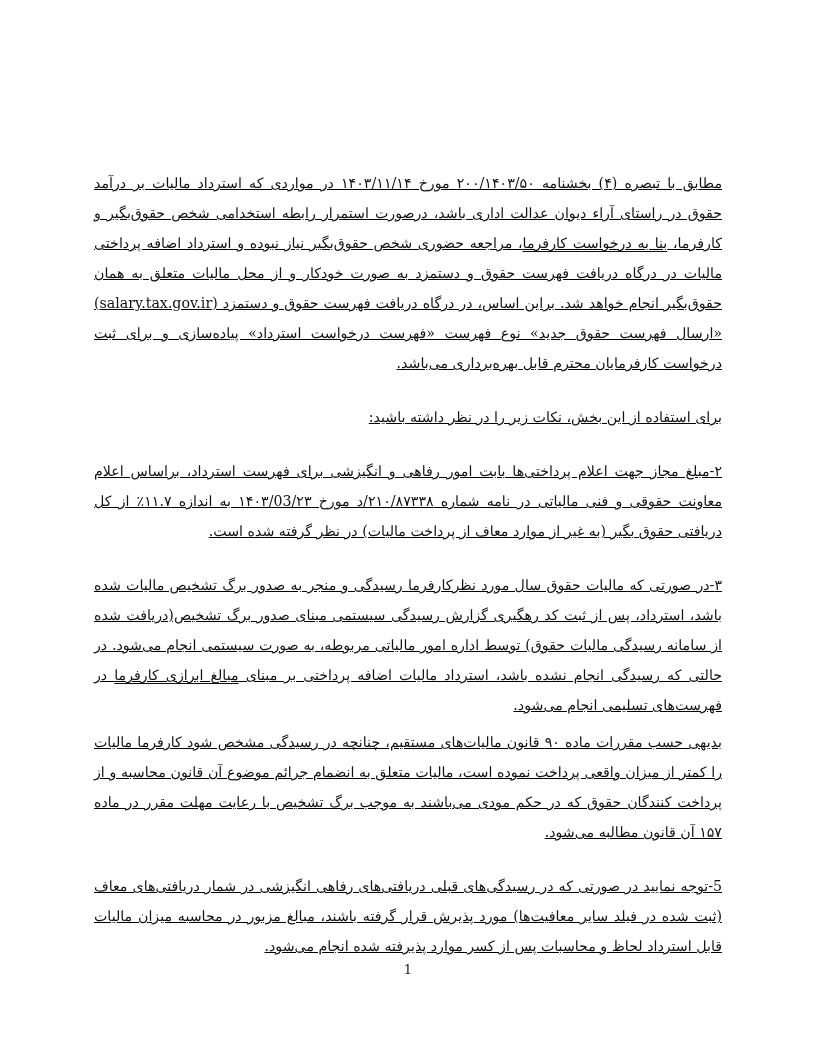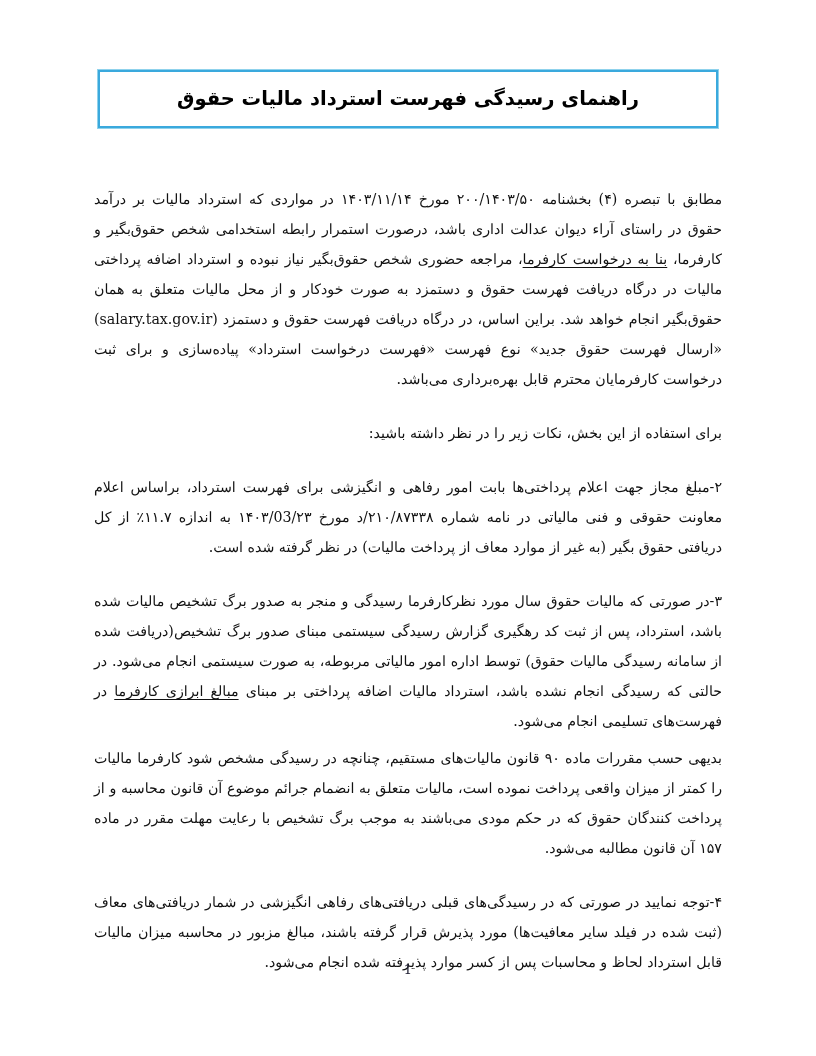--- a/index.html
+++ b/index.html
@@ -43,25 +43,26 @@
     color: #000000;
     direction: rtl;
     white-space: nowrap;
     line-height: 1.2;
   }
 
   
   .body-col {
     position: absolute;
     right: 94px;
-    top: 184px;
+    top: 168px;
     width: 628px;
     direction: rtl;
     text-align: justify;
     text-justify: inter-word;
+    text-decoration: underline;
   }
   .para {
     font-family: "DejaVu Serif", "Liberation Serif", serif;
     font-size: 14.2px;
     line-height: 30px;
     color: #111111;
     margin: 0 0 7px 0;
     text-align: justify;
     text-align-last: right;
     direction: rtl;
@@ -88,36 +89,33 @@
     font-size: 13px;
     color: #1a1a2e;
     direction: ltr;
   }
 </style>
 </head>
 <body>
 
 <div class="page">
 
-  <div class="title-box">
-    <div class="title-text">راهنمای رسیدگی فهرست استرداد مالیات حقوق</div>
-  </div>
 
   <div class="body-col">
 
     <p class="para"><span>مطابق با تبصره (۴) بخشنامه ۲۰۰/۱۴۰۳/۵۰ مورخ ۱۴۰۳/۱۱/۱۴ در مواردی که استرداد مالیات بر درآمد حقوق در راستای آراء دیوان عدالت اداری باشد، درصورت استمرار رابطه استخدامی شخص حقوق‌بگیر و کارفرما، </span><span class="uline">بنا به درخواست کارفرما</span><span>، مراجعه حضوری شخص حقوق‌بگیر نیاز نبوده و استرداد اضافه پرداختی مالیات در درگاه دریافت فهرست حقوق و دستمزد به صورت خودکار و از محل مالیات متعلق به همان حقوق‌بگیر انجام خواهد شد. براین اساس، در درگاه دریافت فهرست حقوق و دستمزد (</span><span class="ltr">salary.tax.gov.ir</span><span>) «ارسال فهرست حقوق جدید» نوع فهرست «فهرست درخواست استرداد» پیاده‌سازی و برای ثبت درخواست کارفرمایان محترم قابل بهره‌برداری می‌باشد.</span></p>
 
     <p class="para gap-before">برای استفاده از این بخش، نکات زیر را در نظر داشته باشید:</p>
 
 
     <p class="para gap-before">۲-مبلغ مجاز جهت اعلام پرداختی‌ها بابت امور رفاهی و انگیزشی برای فهرست استرداد، براساس اعلام معاونت حقوقی و فنی مالیاتی در نامه شماره ۲۱۰/۸۷۳۳۸/د مورخ ۱۴۰۳/03/۲۳ به اندازه ۱۱.۷٪ از کل دریافتی حقوق بگیر (به غیر از موارد معاف از پرداخت مالیات) در نظر گرفته شده است.</p>
 
     <p class="para gap-before"><span>۳-در صورتی که مالیات حقوق سال مورد نظرکارفرما رسیدگی و منجر به صدور برگ تشخیص مالیات شده باشد، استرداد، پس از ثبت کد رهگیری گزارش رسیدگی سیستمی مبنای صدور برگ تشخیص(دریافت شده از سامانه رسیدگی مالیات حقوق) توسط اداره امور مالیاتی مربوطه، به صورت سیستمی انجام می‌شود. در حالتی که رسیدگی انجام نشده باشد، استرداد مالیات اضافه پرداختی بر مبنای </span><span class="uline">مبالغ ابرازی کارفرما</span><span> در فهرست‌های تسلیمی انجام می‌شود.</span></p>
 
     <p class="para">بدیهی حسب مقررات ماده ۹۰ قانون مالیات‌های مستقیم، چنانچه در رسیدگی مشخص شود کارفرما مالیات را کمتر از میزان واقعی پرداخت نموده است، مالیات متعلق به انضمام جرائم موضوع آن قانون محاسبه و از پرداخت کنندگان حقوق که در حکم مودی می‌باشند به موجب برگ تشخیص با رعایت مهلت مقرر در ماده ۱۵۷ آن قانون مطالبه می‌شود.</p>
 
-    <p class="para gap-before">۴-توجه نمایید در صورتی که در رسیدگی‌های قبلی دریافتی‌های رفاهی انگیزشی در شمار دریافتی‌های معاف (ثبت شده در فیلد سایر معافیت‌ها) مورد پذیرش قرار گرفته باشند، مبالغ مزبور در محاسبه میزان مالیات قابل استرداد لحاظ و محاسبات پس از کسر موارد پذیرفته شده انجام می‌شود.</p>
+    <p class="para gap-before">5-توجه نمایید در صورتی که در رسیدگی‌های قبلی دریافتی‌های رفاهی انگیزشی در شمار دریافتی‌های معاف (ثبت شده در فیلد سایر معافیت‌ها) مورد پذیرش قرار گرفته باشند، مبالغ مزبور در محاسبه میزان مالیات قابل استرداد لحاظ و محاسبات پس از کسر موارد پذیرفته شده انجام می‌شود.</p>
 
   </div>
 
   <div class="page-number">1</div>
 
 </div>
 
 </body></html>

